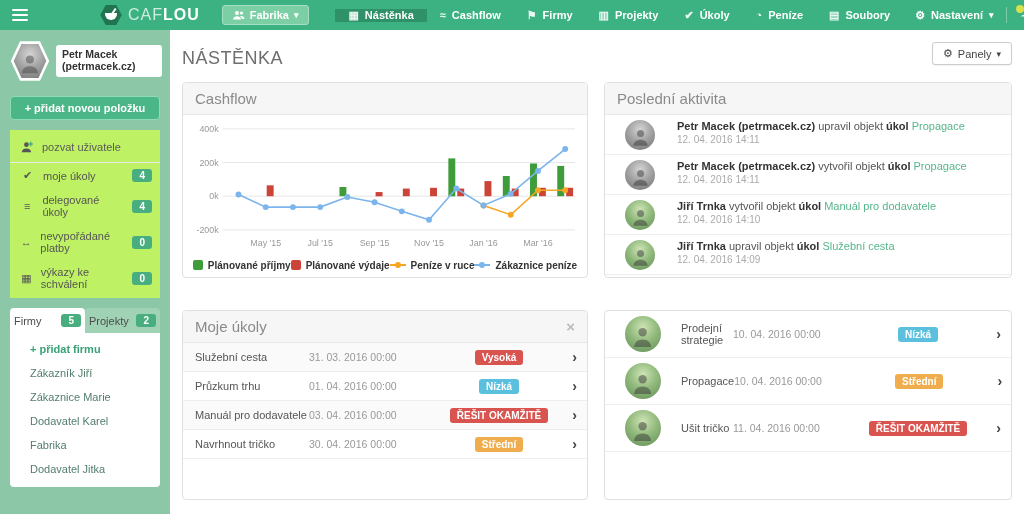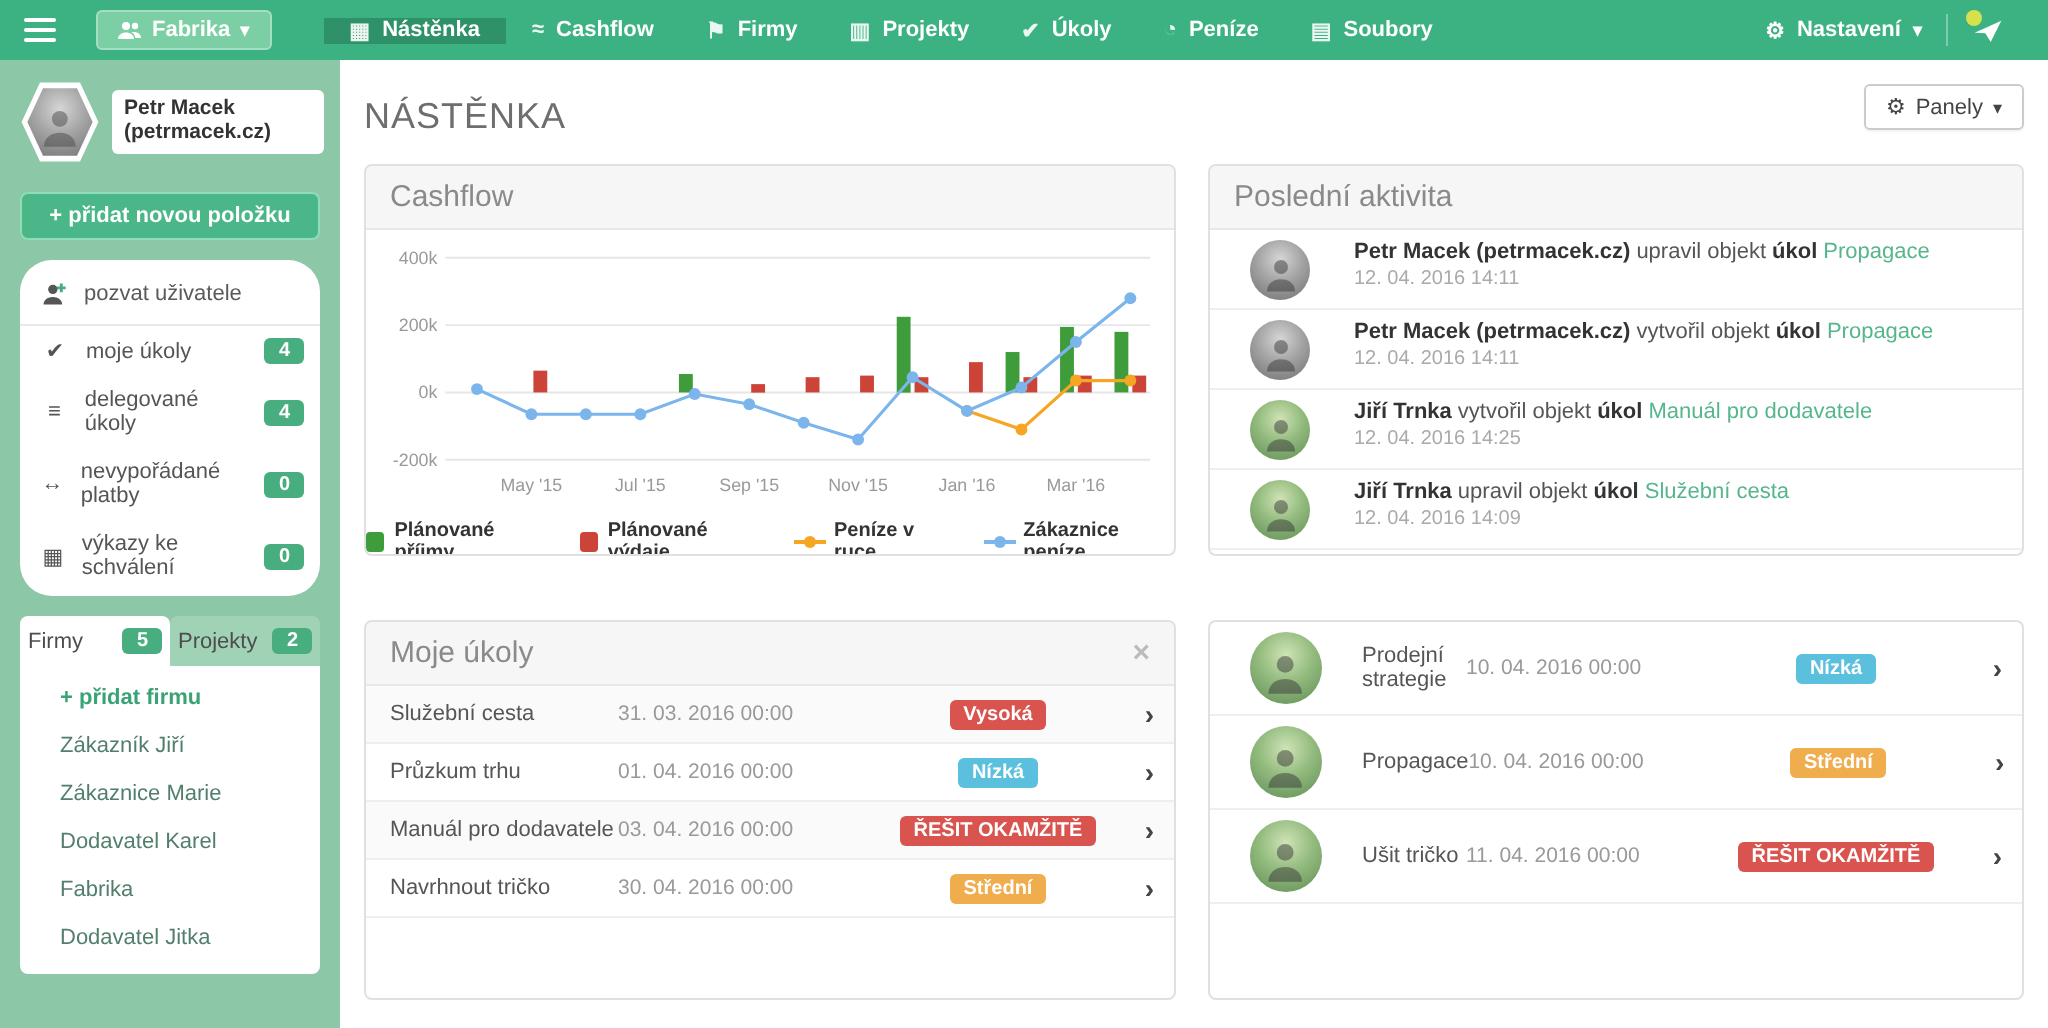--- a/index.html
+++ b/index.html
@@ -35,21 +35,21 @@
   .layout { display:flex; height:484px; }
 
   
   .sidebar { width:170px; background:#8cc8a7; flex-shrink:0; font-size:11px; }
   .sb-user { display:flex; align-items:center; gap:6px; padding:10px 8px 8px 10px; cursor:pointer; }
   .hex-wrap { width:40px; height:42px; background:#fff; clip-path:polygon(25% 3%,75% 3%,98% 50%,75% 97%,25% 97%,2% 50%); display:flex; align-items:center; justify-content:center; flex-shrink:0; }
   .hex-in { width:34px; height:36px; clip-path:polygon(25% 3%,75% 3%,98% 50%,75% 97%,25% 97%,2% 50%); position:relative; overflow:hidden; }
   .sb-user-label { background:#fff; border-radius:3px; padding:4px 6px; font-size:10.5px; font-weight:bold; color:#333; line-height:1.1; }
   .sb-add-btn { display:block; margin:6px 10px 10px; background:#4bb687; border:1px solid #8edcb8; border-radius:4px;
     color:#fff; font-weight:bold; font-size:11px; text-align:center; padding:5px 0; cursor:pointer; width:150px; }
-  .sb-panel { background:#ffffff; border-radius:16px; margin:0 10px 10px; padding:2px 0; }
+  .sb-panel { background:#bef264; border-radius:0; margin:0 10px 10px; padding:2px 0; }
   .sb-invite { display:flex; align-items:center; gap:8px; padding:9px 10px; color:#5a5a5a; border-bottom:1px solid #e9e9e9; cursor:pointer; }
   .sb-menu-item { display:flex; align-items:center; gap:8px; padding:6px 8px 6px 10px; color:#555; cursor:pointer; }
   .sb-mi-ico { width:15px; color:#555; font-size:11px; text-align:center; }
   .sb-badge { margin-left:auto; background:#49ae7f; color:#fff; font-size:10px; font-weight:bold; padding:1px 7px; border-radius:3px; }
   .sb-tabs { display:flex; margin:4px 10px 0; }
   .sb-tab { flex:1; text-align:center; padding:6px 4px; color:#4d4d4d; border-radius:4px 4px 0 0; cursor:pointer;
     display:flex; align-items:center; justify-content:center; gap:6px; background:rgba(255,255,255,.18); }
   .sb-tab.active { background:#fff; }
   .sb-companies { background:#fff; border-radius:0 0 4px 4px; margin:0 10px; padding:4px 0 6px; }
   .sb-co-item { display:block; padding:6px 20px; color:#527e6c; cursor:pointer; }
@@ -65,21 +65,21 @@
   .panel { border:1px solid #e0e0e0; border-radius:4px; background:#fff; overflow:hidden; }
   .panel-h { background:#f6f6f6; border-bottom:1px solid #e8e8e8; padding:7px 12px; font-size:15px; color:#8a8a8a;
     display:flex; align-items:center; justify-content:space-between; }
   .panel-close { color:#bbb; font-size:15px; font-weight:bold; cursor:pointer; line-height:1; }
   .row1 { height:196px; } .row2 { height:190px; margin-top:16px; }
 
   
   .chart-wrap { padding:4px 4px 0; }
   .chart-wrap svg { display:block; width:100%; }
   .ct { font-size:9px; fill:#999; font-family:"Liberation Sans",sans-serif; }
-  .legend { display:flex; justify-content:center; gap:16px; padding:2px 0 6px; }
+  .legend { display:flex; justify-content:center; padding:2px 0 6px; }
   .lg-item { display:flex; align-items:center; gap:5px; font-size:10px; font-weight:bold; color:#333; cursor:pointer; }
   .lg-sq { width:10px; height:10px; border-radius:2px; }
   .lg-ln { position:relative; width:16px; height:8px; }
   .lg-ln i { position:absolute; left:0; top:3px; width:16px; height:2px; }
   .lg-ln u { position:absolute; left:5px; top:1px; width:6px; height:6px; border-radius:50%; }
 
   
   .act-item { display:flex; gap:8px; padding:5px 12px 4px; border-bottom:1px solid #eee; min-height:38px; cursor:default; }
   .avatar { width:30px; height:30px; border-radius:50%; position:relative; overflow:hidden; flex-shrink:0; margin-left:8px; }
   .avatar svg, .hex-in svg { position:absolute; left:15%; top:18%; width:70%; height:80%; opacity:.5; }
@@ -108,20 +108,27 @@
 </head>
 <body>
 
 <div class="navbar">
   <div class="nb-left">
     <div class="hamburger">
         <i></i>
         <i></i>
         <i></i>
       </div>
+    <div class="logo">
+      <span class="logo-hex">
+          <span class="logo-bowl"></span>
+          <span class="logo-spoon"></span>
+        </span>
+      <span class="logo-text"><span>CAF</span><b>LOU</b></span>
+    </div>
     <div class="ws-btn">
       <svg width="12" height="10" viewBox="0 0 24 20" fill="#fff">
           <circle cx="8" cy="6" r="4"></circle>
           <path d="M0 19c0-4 3.5-6.5 8-6.5s8 2.5 8 6.5z"></path>
           <circle cx="17" cy="6" r="3.2"></circle>
           <path d="M16 12c4 0 7 2.3 7 6h-5.5c-.4-2.5-1.9-4.6-4-6z"></path>
         </svg>
       <span>Fabrika</span>
       <span class="caret">▾</span>
     </div>
@@ -398,21 +405,21 @@
               <span class="avatar av-jiri">
                 <svg viewBox="0 0 24 24" fill="#3b3b3b">
                   <circle cx="12" cy="8" r="4"></circle>
                   <path d="M4 22c0-4.4 3.6-7 8-7s8 2.6 8 7z"></path>
                 </svg>
               </span>
               <span class="act-body">
                 <span class="act-line">
                   <span class="act-name">Jiří Trnka</span><span>vytvořil objekt</span><span class="act-type">úkol</span><span class="act-obj">Manuál pro dodavatele</span>
                 </span>
-                <div class="act-date">12. 04. 2016 14:25</div>
+                <div class="act-date">12. 04. 2016 14:10</div>
               </span>
             </div>
 
             <div class="act-item">
               <span class="avatar av-jiri">
                 <svg viewBox="0 0 24 24" fill="#3b3b3b">
                   <circle cx="12" cy="8" r="4"></circle>
                   <path d="M4 22c0-4.4 3.6-7 8-7s8 2.6 8 7z"></path>
                 </svg>
               </span>

